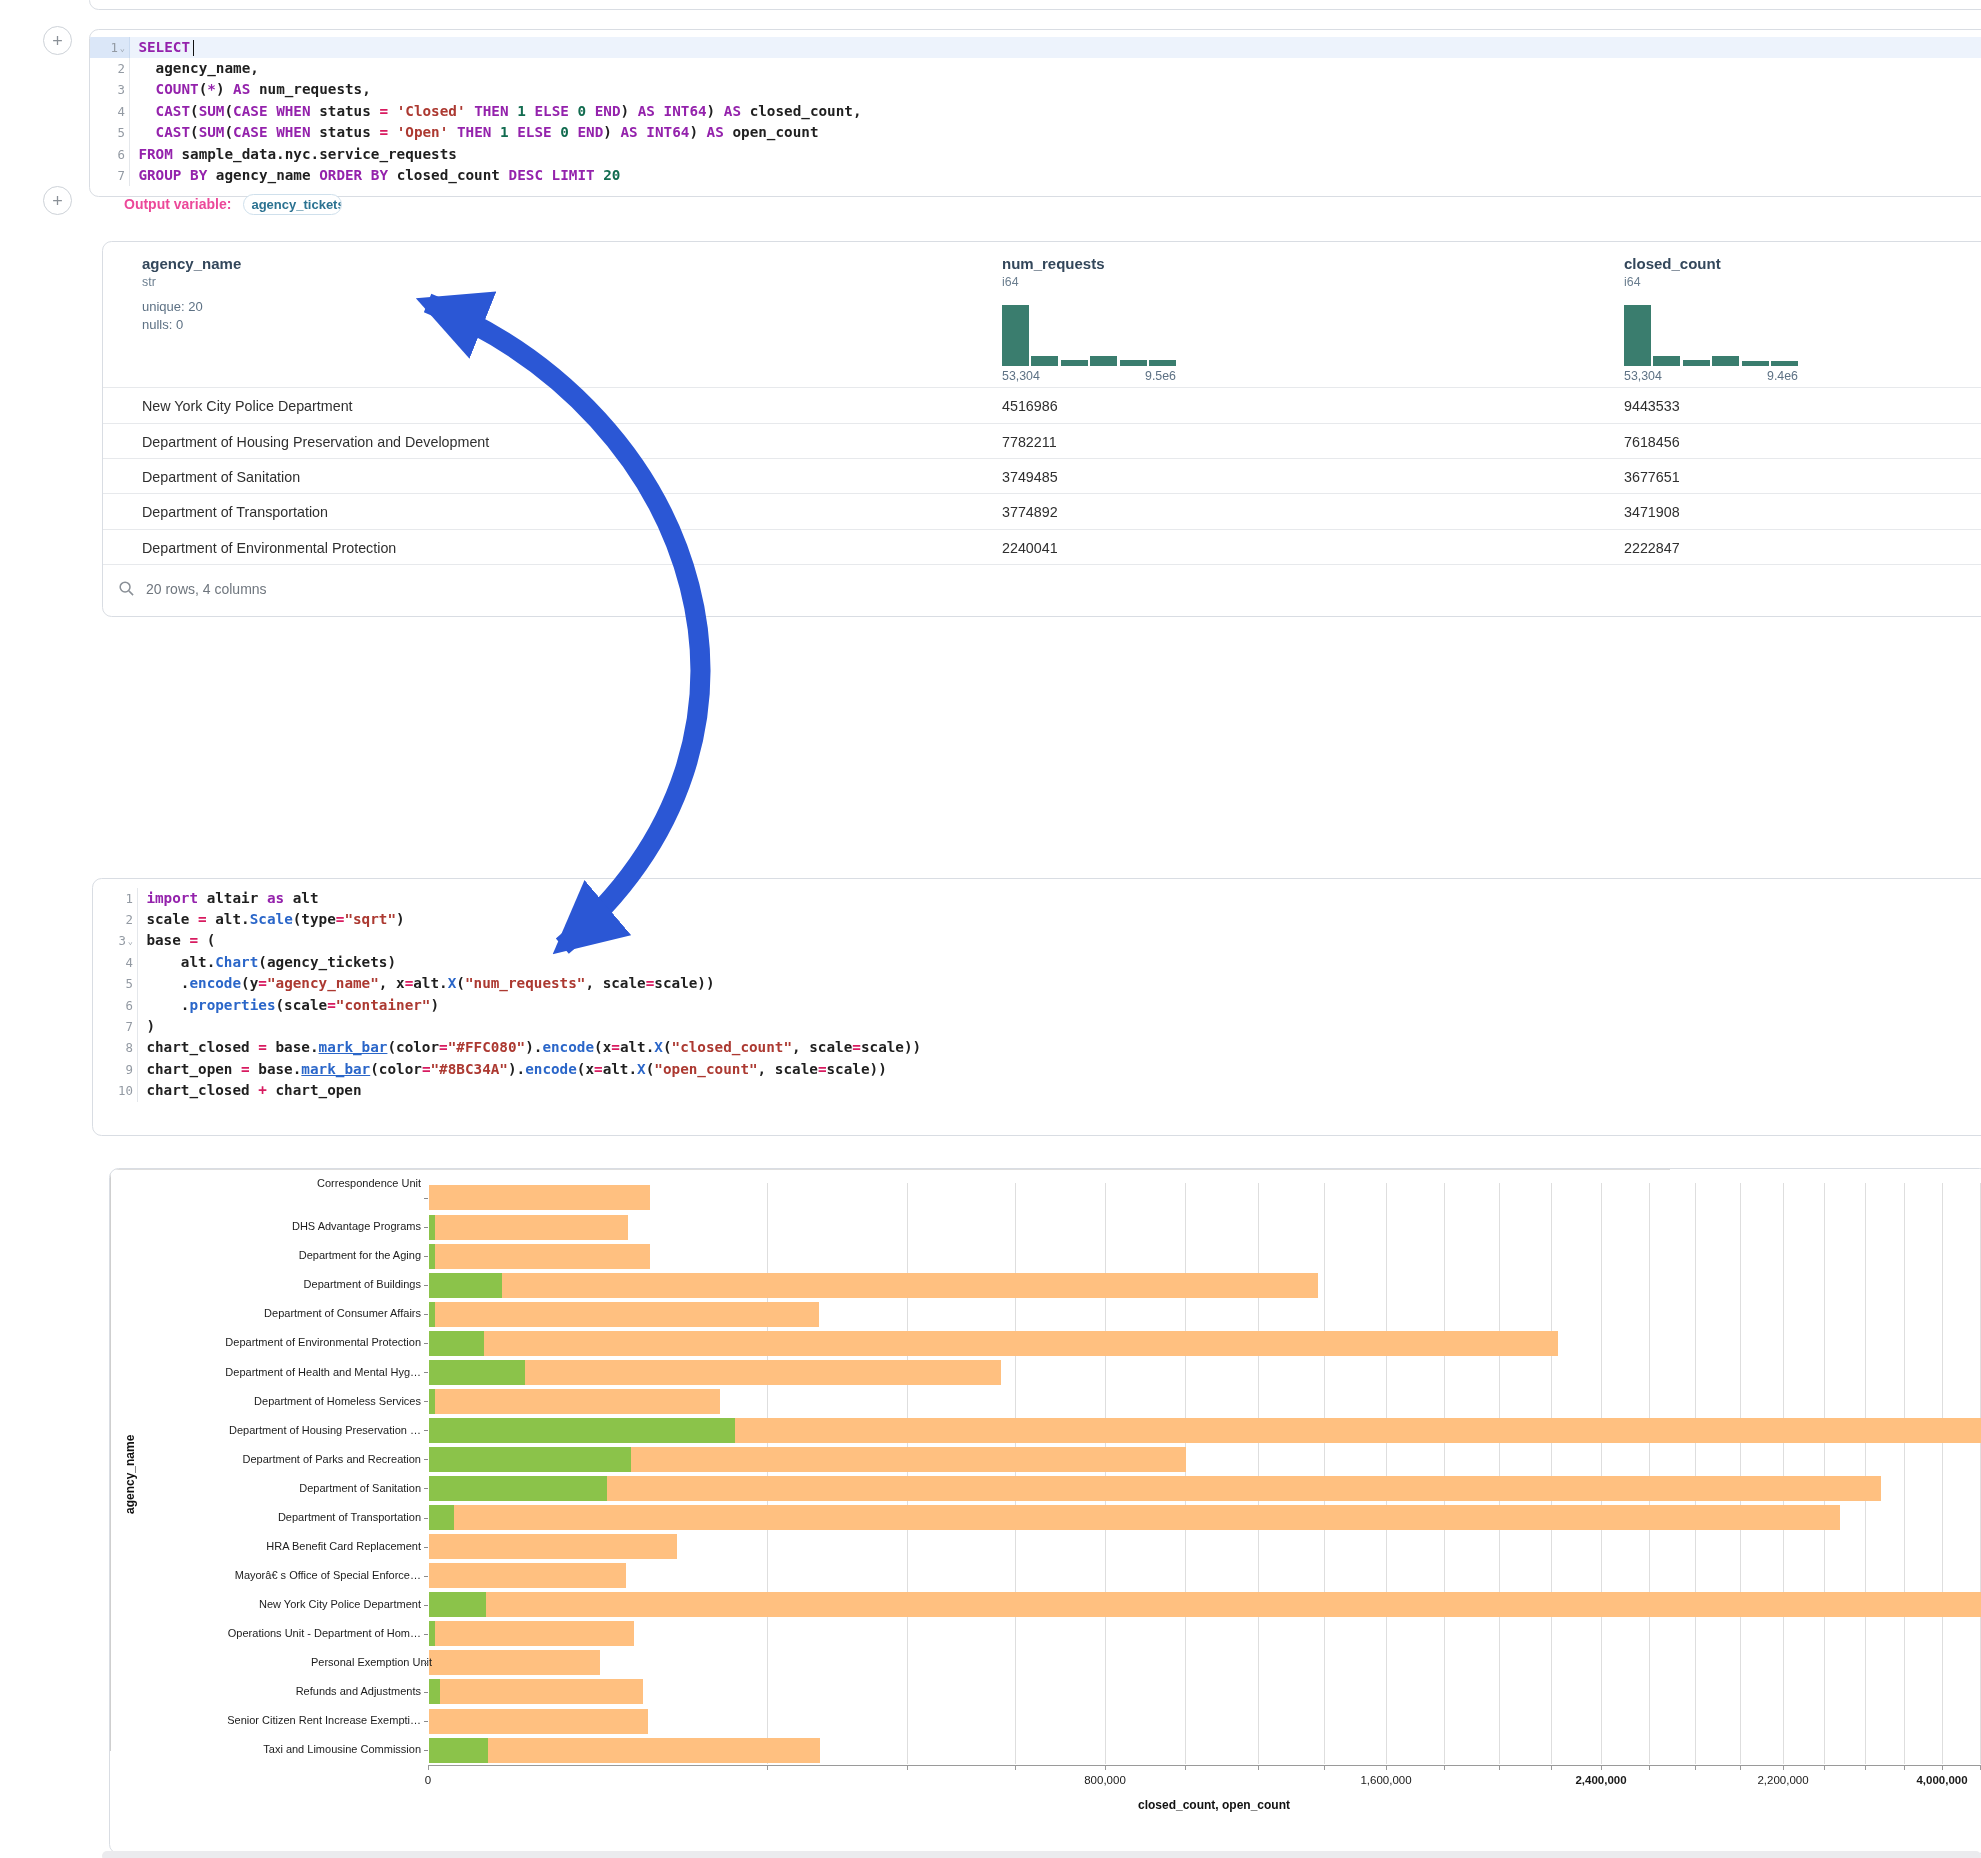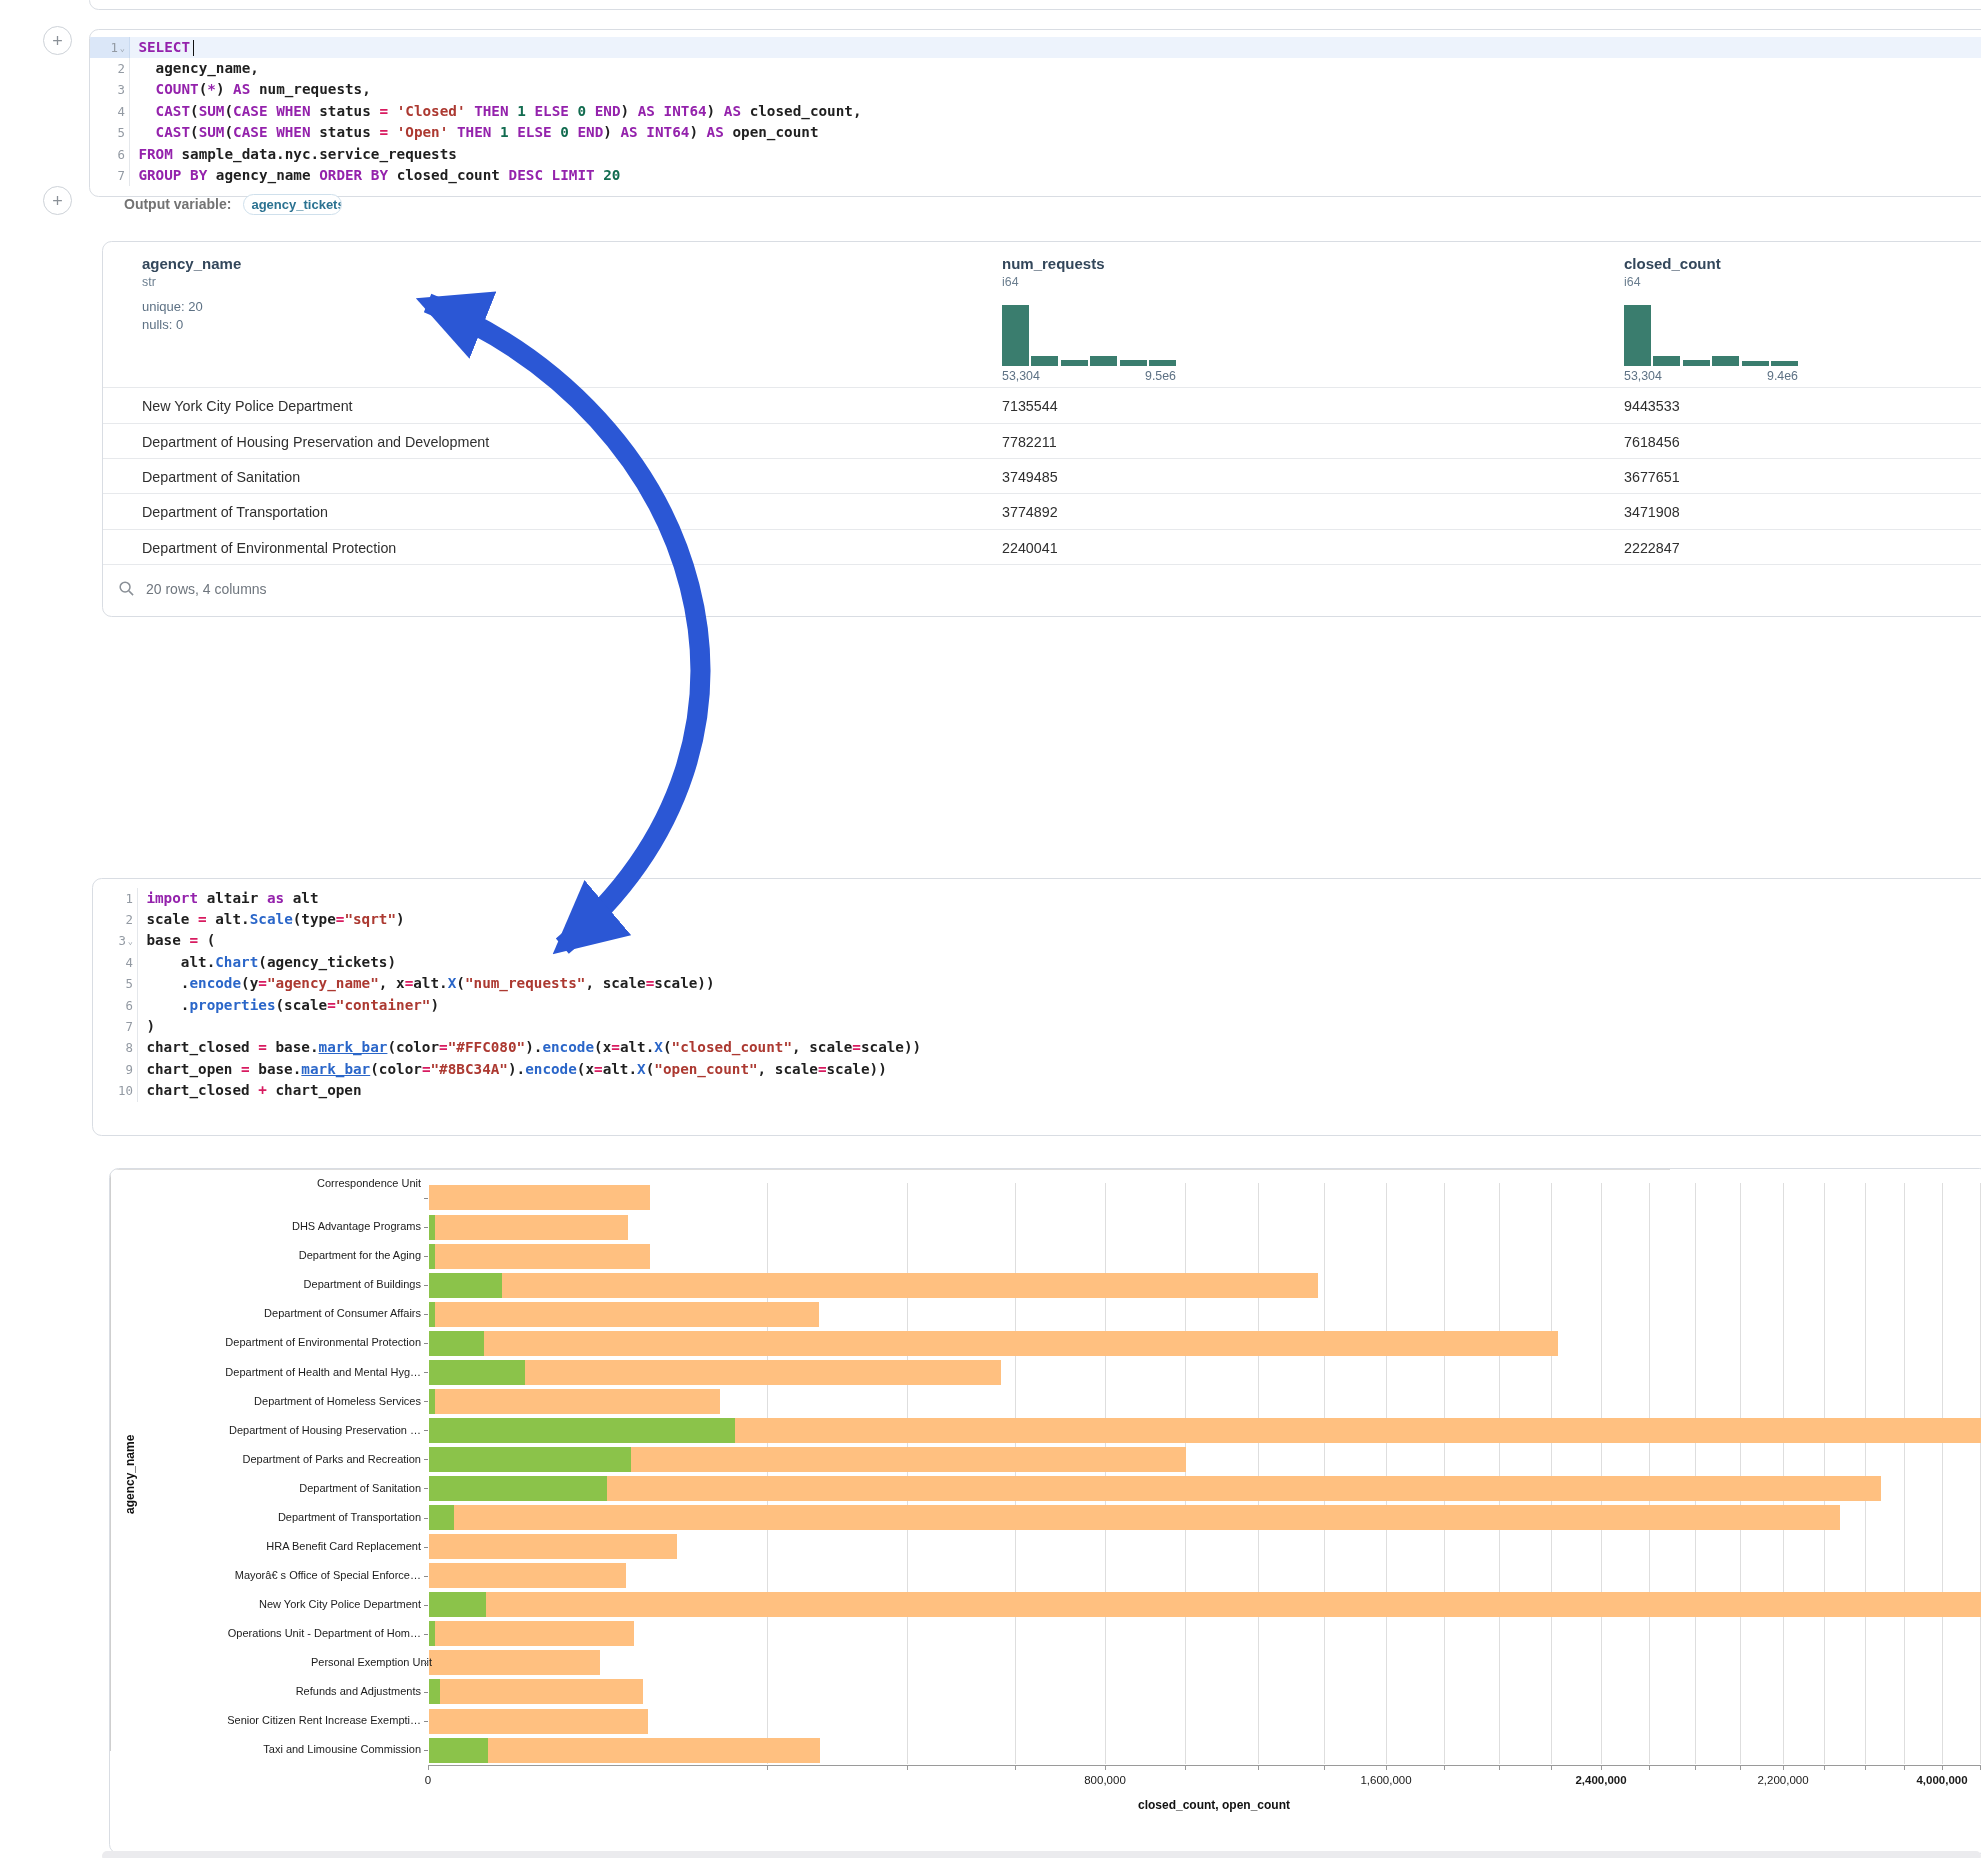--- a/index.html
+++ b/index.html
@@ -29,21 +29,21 @@
   .tok-str{color:#ac3931;}
   .tok-num{color:#116b4f;}
   .tok-op{color:#d81b60;}
   .tok-fn{color:#2a66c9;}
   .tok-fnu{color:#2a66c9;text-decoration:underline;}
   .tok-pl{color:#1f1f1f;}
   .cursor{display:inline-block;border-left:1.9px solid #111;height:16.3px;margin-left:2.9px;vertical-align:middle;}
 
   
   #outvar{position:absolute;left:124px;top:194px;display:flex;align-items:center;gap:11.5px;}
-  #outvar .lbl{font-size:14px;font-weight:bold;color:#737373;text-align:right;}
+  #outvar .lbl{font-size:14px;font-weight:bold;color:#ec4899;text-align:right;}
   #outvar .pill{border:1.4px solid #cfe0ec;border-radius:13.4px;padding:1.9px 7.6px;font-size:13px;
                 font-weight:bold;color:#2b7291;max-width:82px;overflow:hidden;white-space:nowrap;background:#fff;cursor:pointer;}
 
   
   #table-card{left:102px;top:241px;width:1902px;height:374px;}
   .colhead{position:absolute;top:13.4px;}
   .colhead .cname{font-size:15px;font-weight:bold;color:#33475b;}
   .colhead .ctype{font-size:12.4px;color:#6c7f90;margin-top:2.9px;}
   .colhead .cstats{font-size:13px;color:#5d7184;margin-top:8.6px;line-height:18px;}
   .hist{position:absolute;top:63px;width:174px;height:61px;display:flex;align-items:flex-end;gap:2.9px;}
@@ -156,21 +156,21 @@
         <div style="height: 4.8px; background: rgb(58, 125, 110);"></div>
         <div style="height: 4.8px; background: rgb(58, 125, 110);"></div>
       </div>
     <div class="histlabels" style="left:1521px;">
       <span>53,304</span>
         <span>9.4e6</span>
     </div>
     <div id="table-rows">
         <div class="trow" style="top: 145px;">
           <span style="left: 39px;">New York City Police Department</span>
-          <span style="left: 899px;">7135544</span>
+          <span style="left: 899px;">4516986</span>
           <span style="left: 1521px;">9443533</span>
         </div>
         <div class="trow" style="top: 181px;">
           <span style="left: 39px;">Department of Housing Preservation and Development</span>
           <span style="left: 899px;">7782211</span>
           <span style="left: 1521px;">7618456</span>
         </div>
         <div class="trow" style="top: 216px;">
           <span style="left: 39px;">Department of Sanitation</span>
           <span style="left: 899px;">3749485</span>

